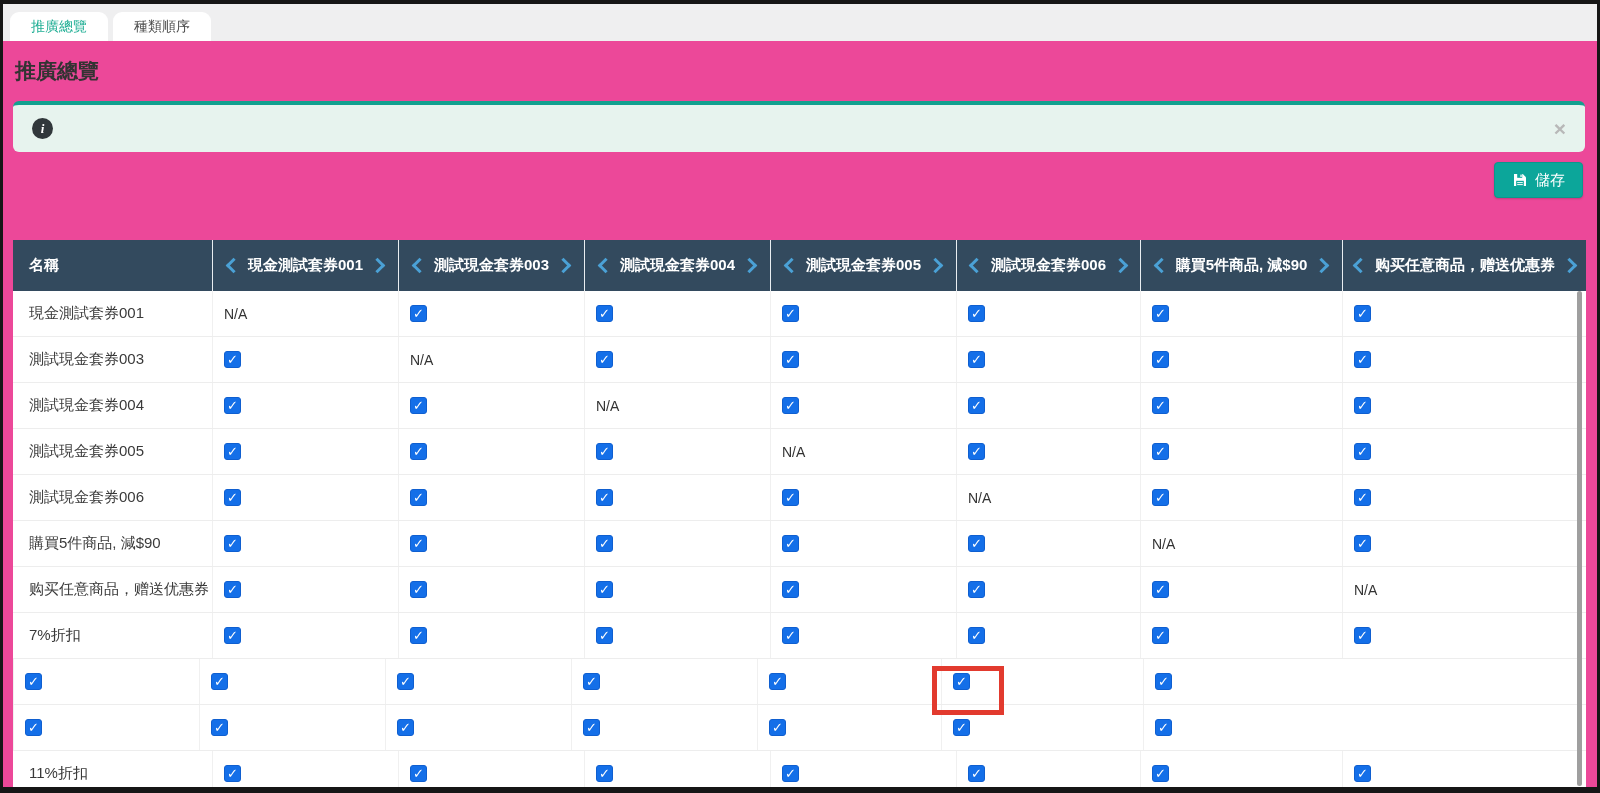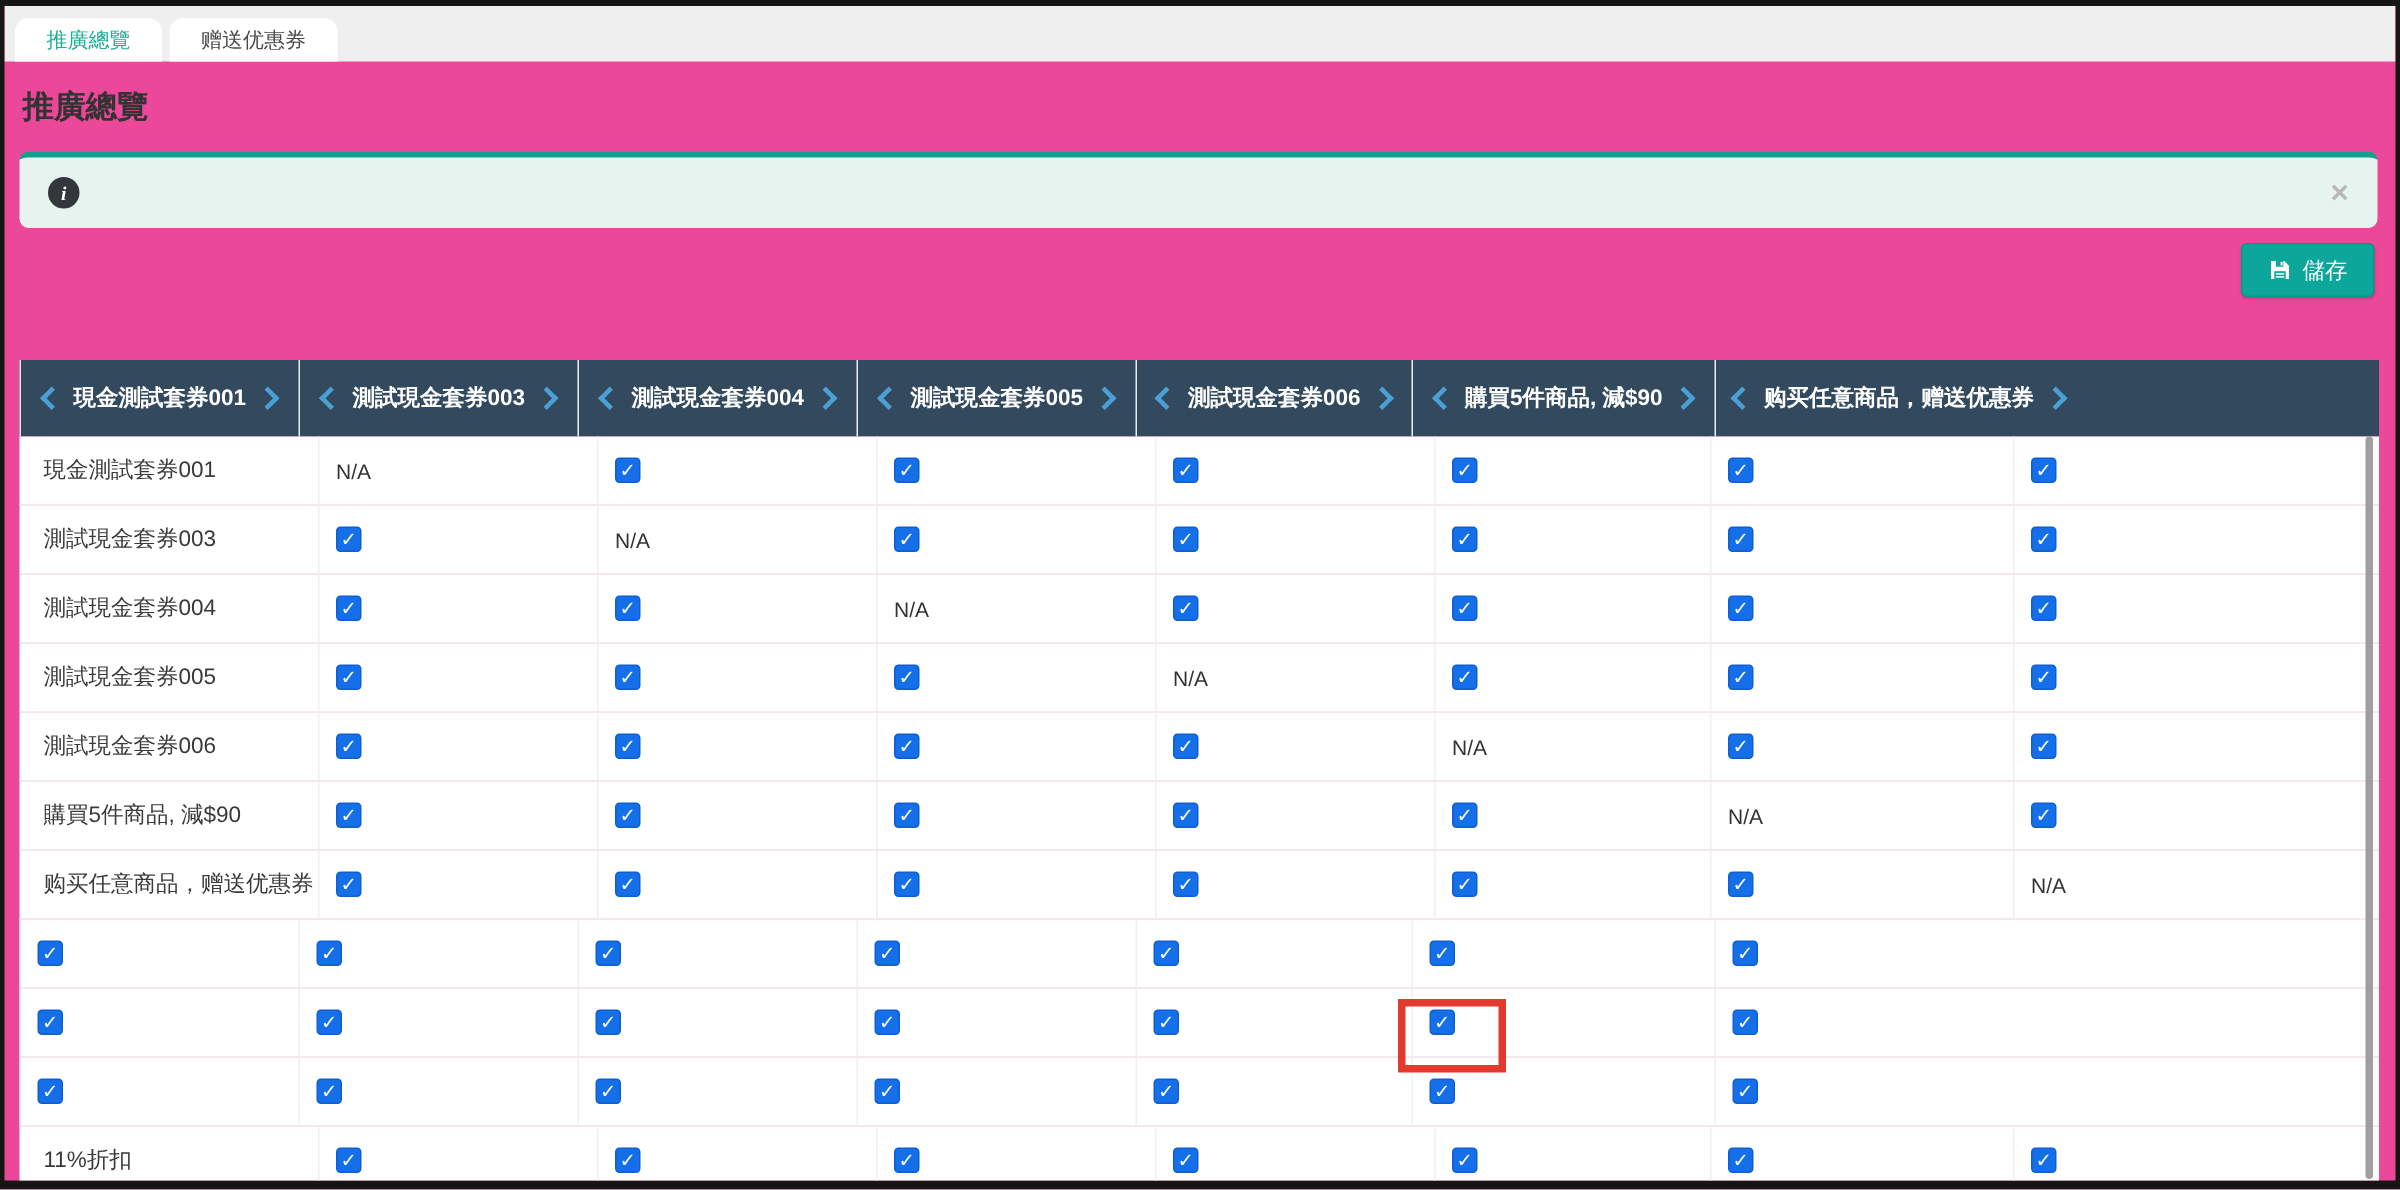--- a/index.html
+++ b/index.html
@@ -55,21 +55,21 @@
   .vscroll { position:absolute; left:1574px; top:287px; width:5px; height:495px;
     background:#9f9f9f; border-radius:3px; }
 </style>
 </head>
 <body>
 
 <div class="page">
 
   <div class="tabbar" id="tabbar">
       <div class="tab active">推廣總覽</div>
-      <div class="tab">赠送优惠券</div>
+      <div class="tab">種類順序</div>
     </div>
 
   <h1 class="title">推廣總覽</h1>
 
   <div class="banner">
     <span class="info-icon">i</span>
     <span class="banner-close">×</span>
   </div>
 
   <button class="save-btn">
@@ -79,20 +79,21 @@
       <rect x="8.4" y="2.6" width="1.3" height="2.4" fill="#ffffff"></rect>
       <rect x="4.2" y="8.8" width="7.6" height="5.2" fill="#0ca69a"></rect>
       <rect x="5.2" y="10.1" width="5.6" height="1" fill="#ffffff"></rect>
       <rect x="5.2" y="12.1" width="5.6" height="1" fill="#ffffff"></rect>
     </svg>
     <span>儲存</span>
   </button>
 
   <div class="tbl" id="tbl">
       <div class="thead">
+        <div class="th first" style="width: 199px;">名稱</div>
         <div class="th" style="width: 186px;">
           <span class="chev l"></span>
           <span>現金測試套券001</span>
           <span class="chev r"></span>
         </div>
         <div class="th" style="width: 186px;">
           <span class="chev l"></span>
           <span>測試現金套券003</span>
           <span class="chev r"></span>
         </div>
@@ -284,20 +285,21 @@
           <span class="cb">✓</span>
         </div>
         <div class="td" style="width: 202px;">
           <span class="cb">✓</span>
         </div>
         <div class="td" style="width: 244px;">
           <span>N/A</span>
         </div>
       </div>
       <div class="trow">
+        <div class="td first" style="width: 199px;">7%折扣</div>
         <div class="td" style="width: 186px;">
           <span class="cb">✓</span>
         </div>
         <div class="td" style="width: 186px;">
           <span class="cb">✓</span>
         </div>
         <div class="td" style="width: 186px;">
           <span class="cb">✓</span>
         </div>
         <div class="td" style="width: 186px;">

